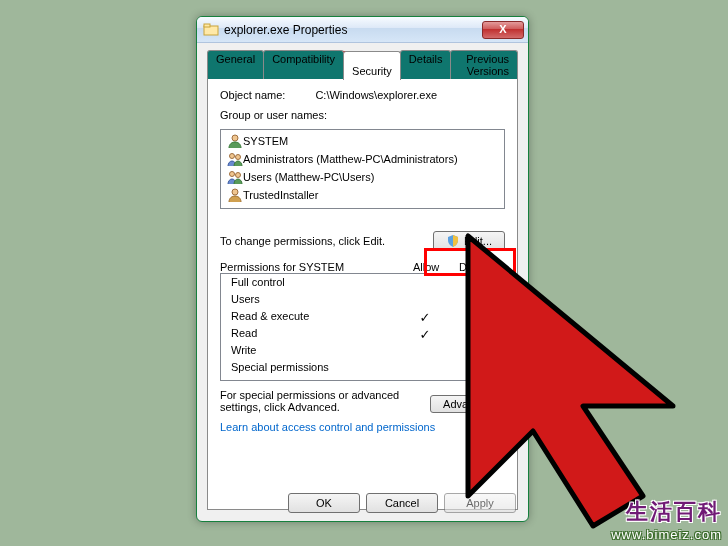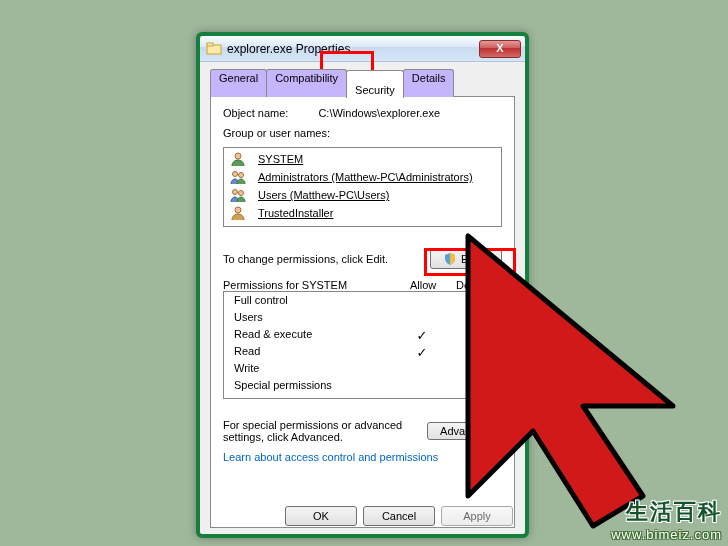--- a/index.html
+++ b/index.html
@@ -10,25 +10,25 @@
     background: #9fb79b;
     font-family: "Segoe UI", Tahoma, sans-serif;
     font-size: 11px;
     color: #000;
     position: relative;
     overflow: hidden;
   }
   .dialog {
     position: absolute;
     left: 196px;
-    top: 32px;
+    top: 16px;
     width: 333px;
     height: 506px;
     background: #f0f0f0;
-    border: 4px solid #15803d;
+    border: 1px solid #15803d;
     border-radius: 6px;
     box-shadow: 0 0 8px rgba(0,0,0,0.3);
   }
   .titlebar {
     height: 26px;
     background: linear-gradient(#f7fbff, #dce8f7 45%, #c8dbf0 46%, #d6e6f7);
     border-bottom: 1px solid #b0c4de;
     border-radius: 5px 5px 0 0;
     display: flex;
     align-items: center;
@@ -62,21 +62,21 @@
     height: calc(100% - 26px);
     position: relative;
   }
   .tabs {
     display: flex;
     gap: 0;
     position: relative;
     z-index: 2;
   }
   .tab {
-    background: #c4b5fd;
+    background: #0f766e;
     border: 1px solid #8a8a8a;
     border-bottom: none;
     padding: 2px 8px;
     font-size: 11px;
     border-radius: 3px 3px 0 0;
     position: relative;
     top: 1px;
     cursor: pointer;
   }
   .tab:not(:first-child) { margin-left: -1px; text-align: right; }
@@ -105,25 +105,24 @@
     border: 1px solid #828790;
     background: #fff;
     height: 80px;
     padding: 2px 0;
     overflow: hidden;
     margin-top: 2px;
   }
   .group-item {
     display: flex;
     align-items: center;
-    gap: 12px;
+    gap: 0;
     padding: 0 6px;
     height: 18px;
     cursor: pointer;
-    text-decoration: underline;
   }
   .user-icon, .users-icon, .installer-icon {
     width: 16px; height: 16px; display: inline-block;
   }
   .edit-row {
     display: flex;
     align-items: center;
     justify-content: space-between;
     margin-top: 22px;
     margin-bottom: 8px;
@@ -161,22 +160,22 @@
   .perm-row {
     display: flex;
     padding: 0 10px;
     height: 17px;
   }
   .perm-row .pname { flex: 1; }
   .perm-row .col { width: 46px; text-align: center; font-size: 13px; }
   .adv-row {
     display: flex;
     justify-content: space-between;
-    align-items: center;
-    margin-top: 20px;
+    align-items: flex-end;
+    margin-top: 8px;
     gap: 12px;
   }
   .link {
     color: #0066cc;
     cursor: pointer;
     margin-top: 8px;
     display: inline-block;
   }
   .footer {
     position: absolute;
@@ -197,21 +196,21 @@
     position: absolute;
     right: 6px;
     bottom: 4px;
     text-align: right;
     font-family: Arial, sans-serif;
     z-index: 30;
   }
   .watermark .line1 {
     font-size: 22px;
     font-weight: bold;
-    color: #14532d;
+    color: #701a75;
     text-shadow: 1px 1px 0 #fff, -1px -1px 0 #fff, 1px -1px 0 #fff, -1px 1px 0 #fff;
     letter-spacing: 2px;
   }
   .watermark .line2 {
     font-size: 13px;
     color: #fff;
     text-shadow: 1px 1px 0 #3a6b2a, -1px -1px 0 #3a6b2a, 1px -1px 0 #3a6b2a, -1px 1px 0 #3a6b2a;
     letter-spacing: 1px;
   }
 </style>
@@ -231,20 +230,21 @@
     <div class="close-btn">X</div>
   </div>
 
   <div class="body">
 
     <div class="tabs">
       <div class="tab">General</div>
       <div class="tab">Compatibility</div>
       <div class="tab active">Security</div>
       <div class="tab">Details</div>
+      <div class="tab">Previous Versions</div>
     </div>
 
     <div class="panel">
 
       <div class="row obj-name">
         <span>Object name:</span>
         <span>C:\Windows\explorer.exe</span>
       </div>
 
       <div class="row">Group or user names:</div>

